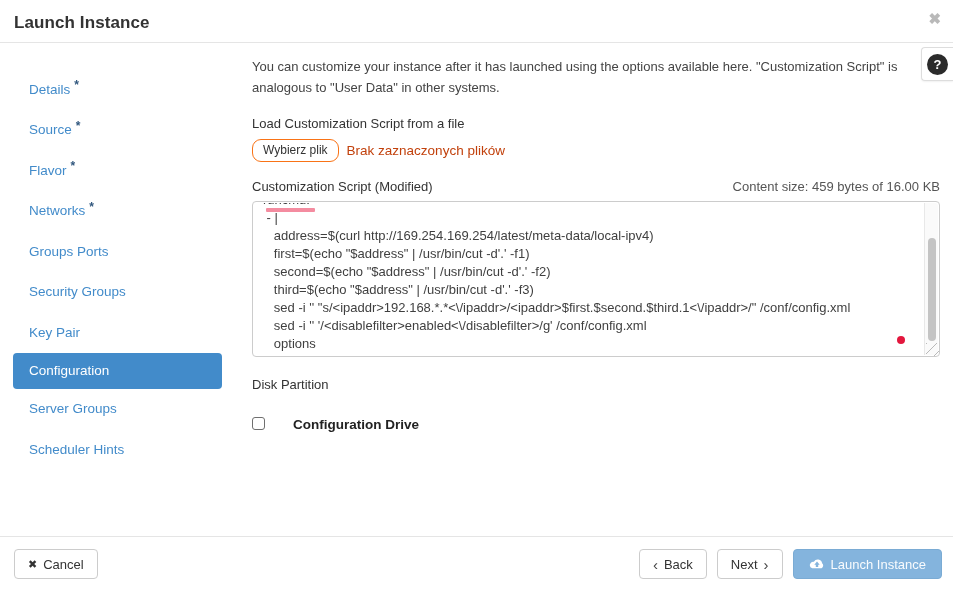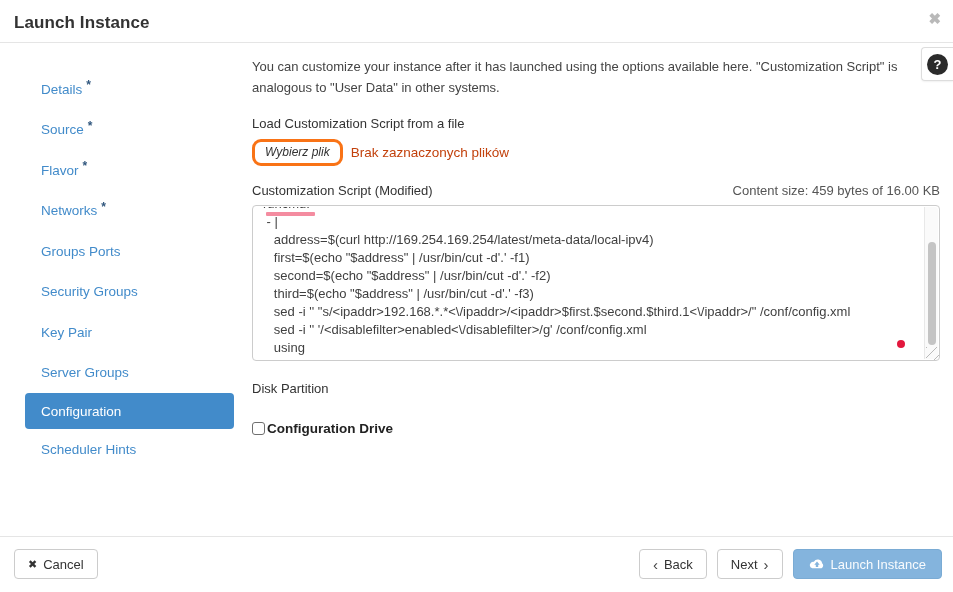--- a/index.html
+++ b/index.html
@@ -24,39 +24,39 @@
     background: #fff; border: 1px solid #ddd; border-right: none;
     border-radius: 4px 0 0 4px; box-shadow: 0 1px 2px rgba(0,0,0,.06);
     display: flex; align-items: center; justify-content: center; cursor: pointer; z-index: 5;
   }
   .help-circle {
     width: 21px; height: 21px; border-radius: 50%; background: #2b2b2b; color: #fff;
     font-size: 13px; font-weight: 700; display: flex; align-items: center; justify-content: center;
   }
   
   .modal-body { position: absolute; top: 44px; bottom: 56px; left: 0; right: 0; }
-  .sidebar { position: absolute; left: 12px; top: 0; width: 240px; }
+  .sidebar { position: absolute; left: 0; top: 0; width: 240px; }
   .sidebar ul { list-style: none; padding-top: 25px; }
   .wizard-step {
     height: 40.5px; display: flex; align-items: center; padding-left: 29px;
     color: #428bca; font-size: 13.5px; cursor: pointer;
   }
   .wizard-step .req { color: #31577e; font-weight: 700; margin-left: 4px; position: relative; top: -4px; font-size: 12px; }
   .wizard-step.active {
     background: #428bca; color: #fff; border-radius: 4px;
     margin-left: 13px; margin-right: 18px; padding-left: 16px; height: 36px;
   }
   .main { position: absolute; left: 252px; top: 0; right: 13px; }
   
   .description { margin-top: 12px; font-size: 13px; line-height: 21px; color: #444; max-width: 690px; }
   .field-label { margin-top: 18px; font-size: 13px; font-weight: 400; color: #333; }
   .file-row { margin-top: 8px; display: flex; align-items: center; gap: 8px; }
   .file-btn {
     font-family: "Liberation Sans", sans-serif; font-size: 12px; color: #333;
-    background: #fff; border: 3px solid #f97316; border-radius: 9px; padding: 3px 10px 4px; cursor: pointer; font-style: italic;
+    background: #fff; border: 1px solid #f97316; border-radius: 9px; padding: 3px 10px 4px; cursor: pointer;
   }
   .file-status { font-size: 13.5px; color: #c2410c; }
   .script-head { margin-top: 17px; display: flex; justify-content: space-between; align-items: baseline; }
   .content-size { font-size: 13px; color: #555; font-weight: 400; }
   
   .script-area {
     margin-top: 7px; height: 156px; border: 1px solid #ccc; border-radius: 4px;
     position: relative; background: #fff;
   }
   .ta-clip { position: absolute; top: 1px; left: 1px; right: 15px; bottom: 1px; overflow: hidden; border-radius: 3px 0 0 3px; }
@@ -79,21 +79,21 @@
   .select {
     margin-top: 7px; height: 29px; border: 1px solid #b6b6b6; border-radius: 5px;
     background: linear-gradient(#f7f7f7, #e9e9e9);
     display: flex; align-items: center; padding: 0 26px 0 10px; position: relative;
     font-size: 13px; color: #555; cursor: pointer; box-shadow: inset 0 1px 0 rgba(255,255,255,.6);
   }
   .select-arrows { position: absolute; right: 10px; top: 50%; transform: translateY(-50%); display: flex; flex-direction: column; gap: 2px; }
   .tri-up { width: 0; height: 0; border-left: 3.5px solid transparent; border-right: 3.5px solid transparent; border-bottom: 4.5px solid #585858; }
   .tri-down { width: 0; height: 0; border-left: 3.5px solid transparent; border-right: 3.5px solid transparent; border-top: 4.5px solid #585858; }
   
-  .cfg-row { margin-top: 25px; display: flex; align-items: center; gap: 2px; }
+  .cfg-row { margin-top: 25px; display: flex; align-items: flex-start; gap: 28px; }
   .cfg-row input[type=checkbox] {
     appearance: none; -webkit-appearance: none; width: 13px; height: 13px;
     border: 1.5px solid #6f6f6f; border-radius: 3px; background: #fff; cursor: pointer;
   }
   .cfg-label { font-size: 13.5px; font-weight: 700; color: #222; }
   
   .modal-footer {
     position: absolute; bottom: 0; left: 0; right: 0; height: 56px;
     border-top: 1px solid #e5e5e5; background: #fff;
   }
@@ -146,26 +146,26 @@
 
         </li>
         <li class="wizard-step">
           <span>Security Groups</span>
 
         </li>
         <li class="wizard-step">
           <span>Key Pair</span>
 
         </li>
-        <li class="wizard-step">
-          <span>Server Groups</span>
-
-        </li>
         <li class="wizard-step active">
           <span>Configuration</span>
+
+        </li>
+        <li class="wizard-step">
+          <span>Server Groups</span>
 
         </li>
         <li class="wizard-step">
           <span>Scheduler Hints</span>
 
         </li>
       </ul>
   </nav>
 
   <div class="main">
@@ -188,21 +188,21 @@
         <div class="ta-lines">
 
         <div>runcmd:</div>
             <div> - |</div>
             <div>   address=$(curl http://169.254.169.254/latest/meta-data/local-ipv4)</div>
             <div>   first=$(echo "$address" | /usr/bin/cut -d'.' -f1)</div>
             <div>   second=$(echo "$address" | /usr/bin/cut -d'.' -f2)</div>
             <div>   third=$(echo "$address" | /usr/bin/cut -d'.' -f3)</div>
             <div>   sed -i '' "s/&lt;ipaddr&gt;192.168.*.*&lt;\/ipaddr&gt;/&lt;ipaddr&gt;$first.$second.$third.1&lt;\/ipaddr&gt;/" /conf/config.xml</div>
             <div>   sed -i '' '/&lt;disablefilter&gt;enabled&lt;\/disablefilter&gt;/g' /conf/config.xml</div>
-            <div>   using</div>
+            <div>   options</div>
           </div>
       </div>
       <div class="squiggle"></div>
       <div class="red-dot"></div>
       <div class="ta-scrollbar">
         <div class="ta-thumb"></div>
       </div>
       <div class="ta-grip"></div>
     </div>
 

